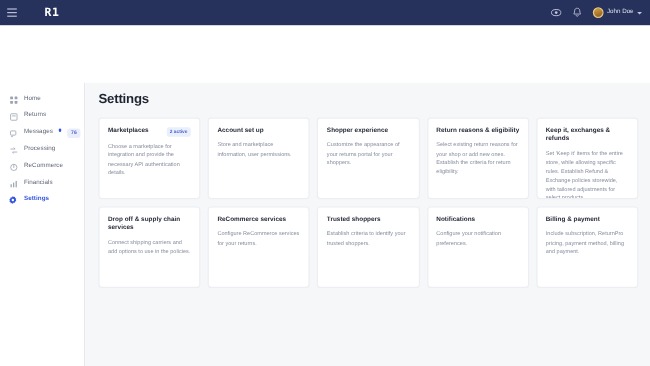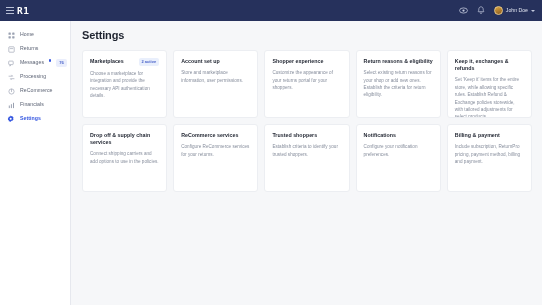--- a/index.html
+++ b/index.html
@@ -29,21 +29,21 @@
     background: #26315c;
     display: flex;
     align-items: center;
     padding: 0 7px 0 6px;
     position: relative;
     z-index: 5;
   }
   .topbar-left {
     display: flex;
     align-items: center;
-    gap: 3px;
+    gap: 23px;
   }
   .hamburger {
     width: 8px;
     height: 7px;
     display: flex;
     flex-direction: column;
     justify-content: space-between;
     cursor: pointer;
   }
   .hamburger i {
@@ -99,20 +99,21 @@
     border-left: 2px solid transparent;
     border-right: 2px solid transparent;
     border-top: 2.4px solid #c3c9dd;
   }
 
   
   .body {
     flex: 1;
     display: flex;
     min-height: 0;
+    margin-top: 48px;
   }
 
   
   .sidebar {
     width: 71px;
     min-width: 71px;
     background: #ffffff;
     border-right: 1px solid #e6e8ee;
     padding-top: 7px;
     display: flex;

